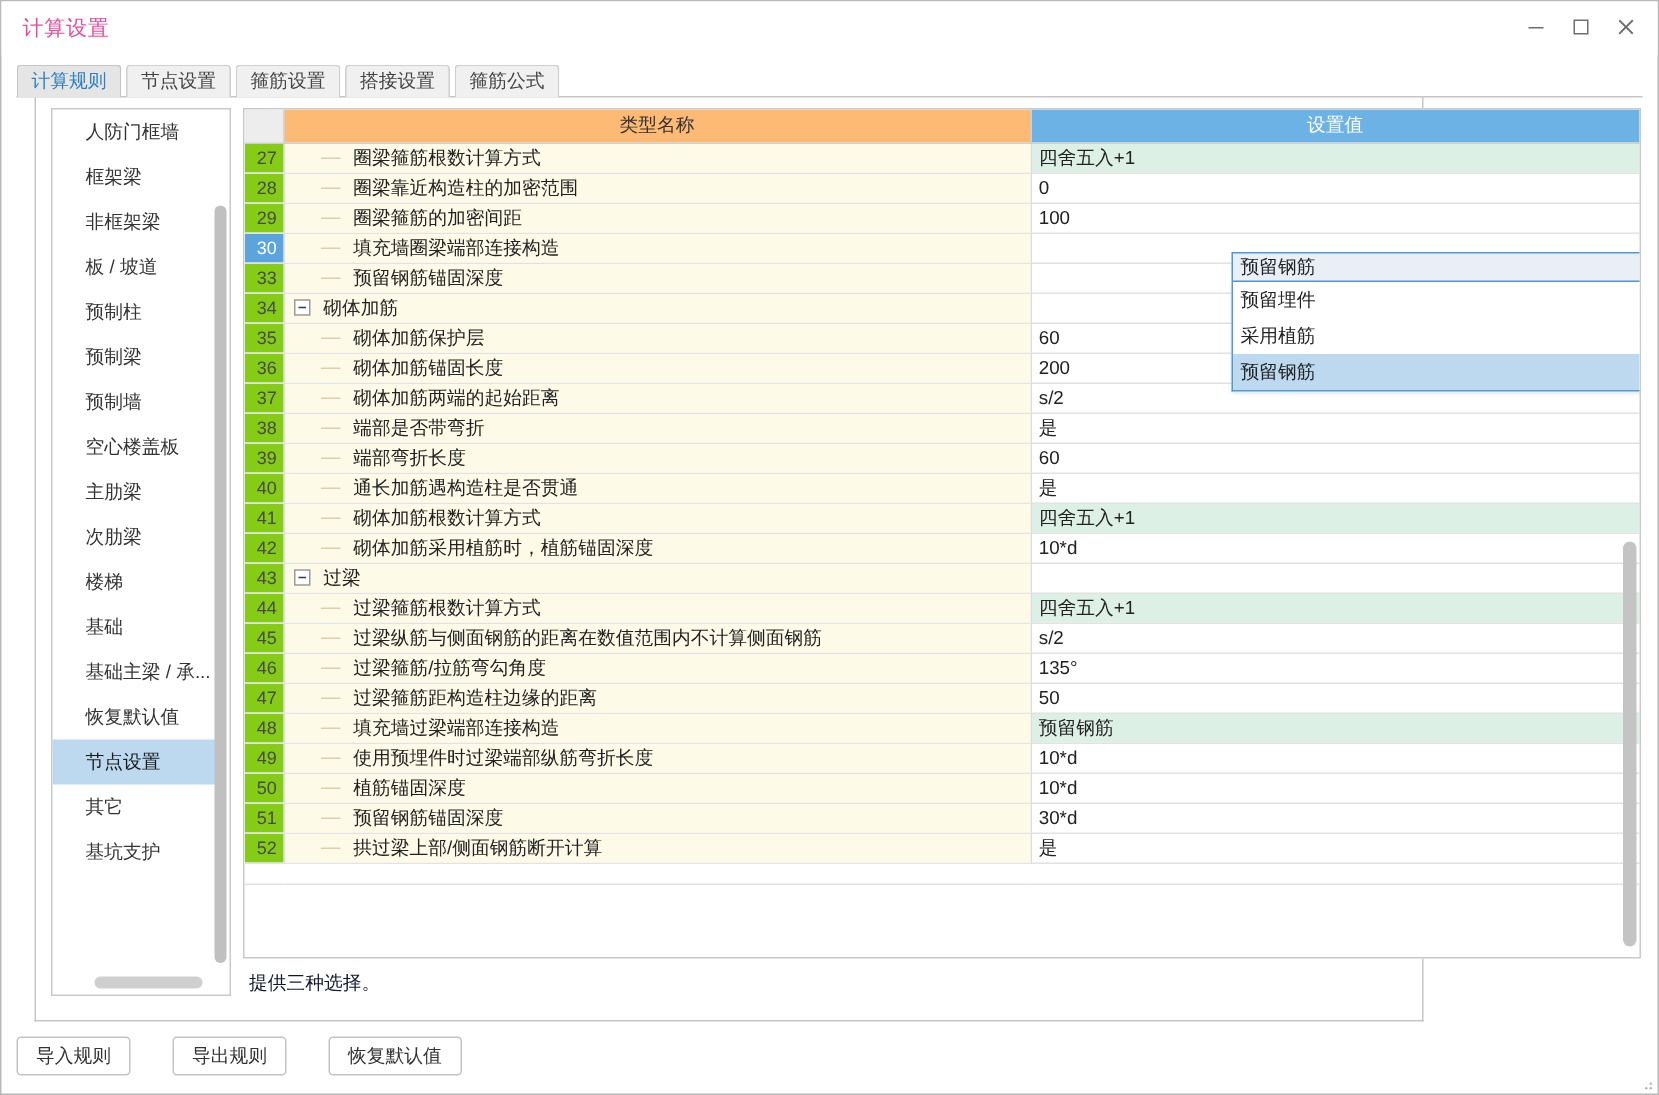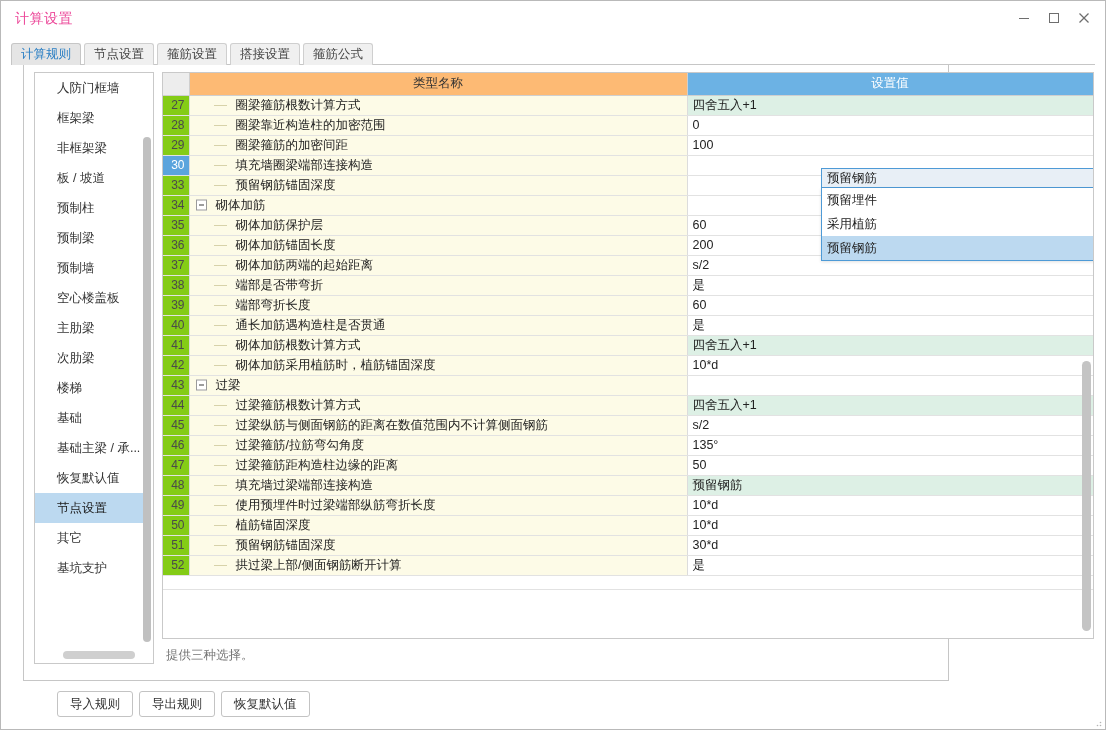--- a/index.html
+++ b/index.html
@@ -256,29 +256,28 @@
     padding-left: 5px;
     font-size: 12.5px;
     color: #222;
   }
   .dd-item.active { background: #bcd9f0; }
   
   .hint {
     position: absolute;
     left: 142px; top: 583px;
     font-size: 12.5px;
-    color: #737373;
+    color: #0f172a;
   }
   
   .footer {
     position: absolute;
     left: 10px; top: 690px;
     display: flex;
-    gap: 6px;
-    margin-left: 46px;
+    gap: 28px;
   }
   .fbtn {
     height: 26px;
     min-width: 76px;
     padding: 0 12px;
     background: #ffffff;
     border: 1px solid #c3c3c3;
     border-radius: 3px;
     font-size: 12.5px;
     color: #333;

